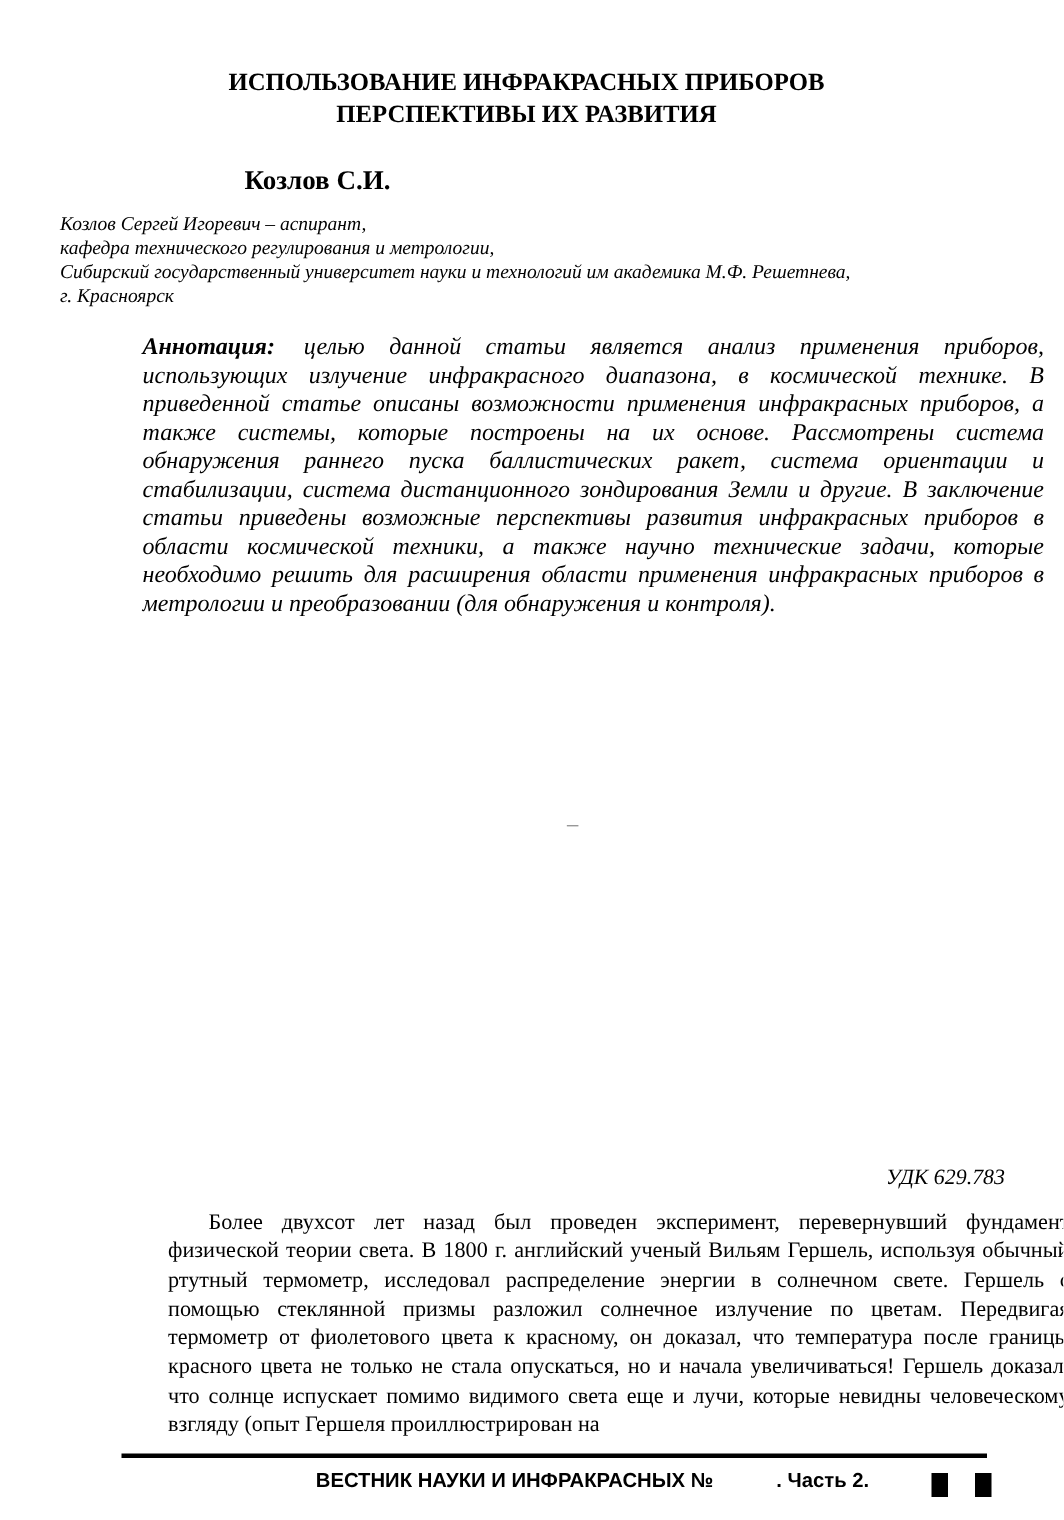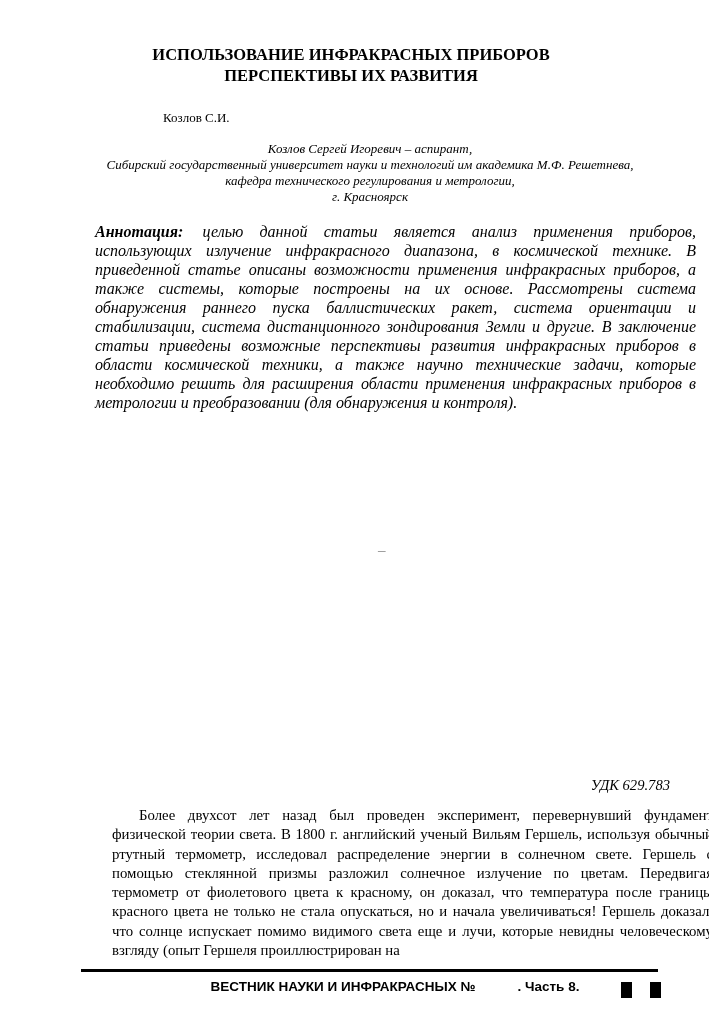--- a/index.html
+++ b/index.html
@@ -18,27 +18,27 @@
     position: absolute;
     top: 44px; left: 95px; width: 512px;
     text-align: center;
     font-weight: bold;
     font-size: 16.5px;
     line-height: 21px;
   }
   .author {
     position: absolute;
     top: 110px; left: 163px;
-    font-weight: normal;
-    font-size: 13px;
+    font-weight: bold;
+    font-size: 18px;
   }
   .affiliation {
     position: absolute;
     top: 141px; left: 40px; width: 660px;
-    text-align: center;
+    text-align: left;
     font-style: italic;
     font-size: 13px;
     line-height: 16px;
   }
   .abstract-block {
     position: absolute;
     top: 222px; left: 95px; width: 601px;
     font-style: italic;
     font-size: 16px;
     line-height: 19px;
@@ -97,35 +97,35 @@
 
   <div class="title-block">
     <div>ИСПОЛЬЗОВАНИЕ ИНФРАКРАСНЫХ ПРИБОРОВ</div>
     <div>ПЕРСПЕКТИВЫ ИХ РАЗВИТИЯ</div>
   </div>
 
   <div class="author">Козлов С.И.</div>
 
   <div class="affiliation">
     <div>Козлов Сергей Игоревич – аспирант,</div>
+    <div>кафедра технического регулирования и метрологии,</div>
     <div>Сибирский государственный университет науки и технологий им  академика М.Ф. Решетнева,</div>
-    <div>кафедра технического регулирования и метрологии,</div>
     <div>г. Красноярск</div>
   </div>
 
   <div class="abstract-block">
     <p><span class="lbl">Аннотация:</span> <span>целью данной статьи является анализ применения приборов, использующих излучение инфракрасного диапазона, в космической технике. В приведенной статье описаны возможности применения инфракрасных приборов, а также системы, которые построены на их основе. Рассмотрены система обнаружения раннего пуска баллистических ракет, система ориентации и стабилизации, система дистанционного зондирования Земли и другие. В заключение статьи приведены возможные перспективы развития инфракрасных приборов в области космической техники, а также научно технические задачи, которые необходимо решить для расширения области применения инфракрасных приборов в метрологии и преобразовании (для обнаружения и контроля).</span></p>
   </div>
 
   <div class="fig-dash" style="color: rgb(128, 128, 128);">–</div>
 
   <div class="udc">УДК 629.783</div>
 
   <p class="body-par">Более двухсот лет назад был проведен эксперимент, перевернувший фундамент физической теории света. В 1800 г. английский ученый Вильям Гершель, используя обычный ртутный термометр, исследовал распределение энергии в солнечном свете. Гершель с помощью стеклянной призмы разложил солнечное излучение по цветам. Передвигая термометр от фиолетового цвета к красному, он доказал, что температура после границы красного цвета не только не стала опускаться, но и начала увеличиваться! Гершель доказал, что солнце испускает помимо видимого света еще и лучи, которые невидны человеческому взгляду (опыт Гершеля проиллюстрирован на</p>
 
   <div class="footer-rule" style="background: rgb(0, 0, 0);"></div>
 
-  <div class="footer-text"><span>ВЕСТНИК НАУКИ И ИНФРАКРАСНЫХ №</span><span class="footer-gap"></span><span>. Часть 8.</span></div>
+  <div class="footer-text"><span>ВЕСТНИК НАУКИ И ИНФРАКРАСНЫХ №</span><span class="footer-gap"></span><span>. Часть 2.</span></div>
 
   <div class="page-box b1" style="background: rgb(0, 0, 0);"></div>
   <div class="page-box b2" style="background: rgb(0, 0, 0);"></div>
 
 </div>
 
 </body></html>

